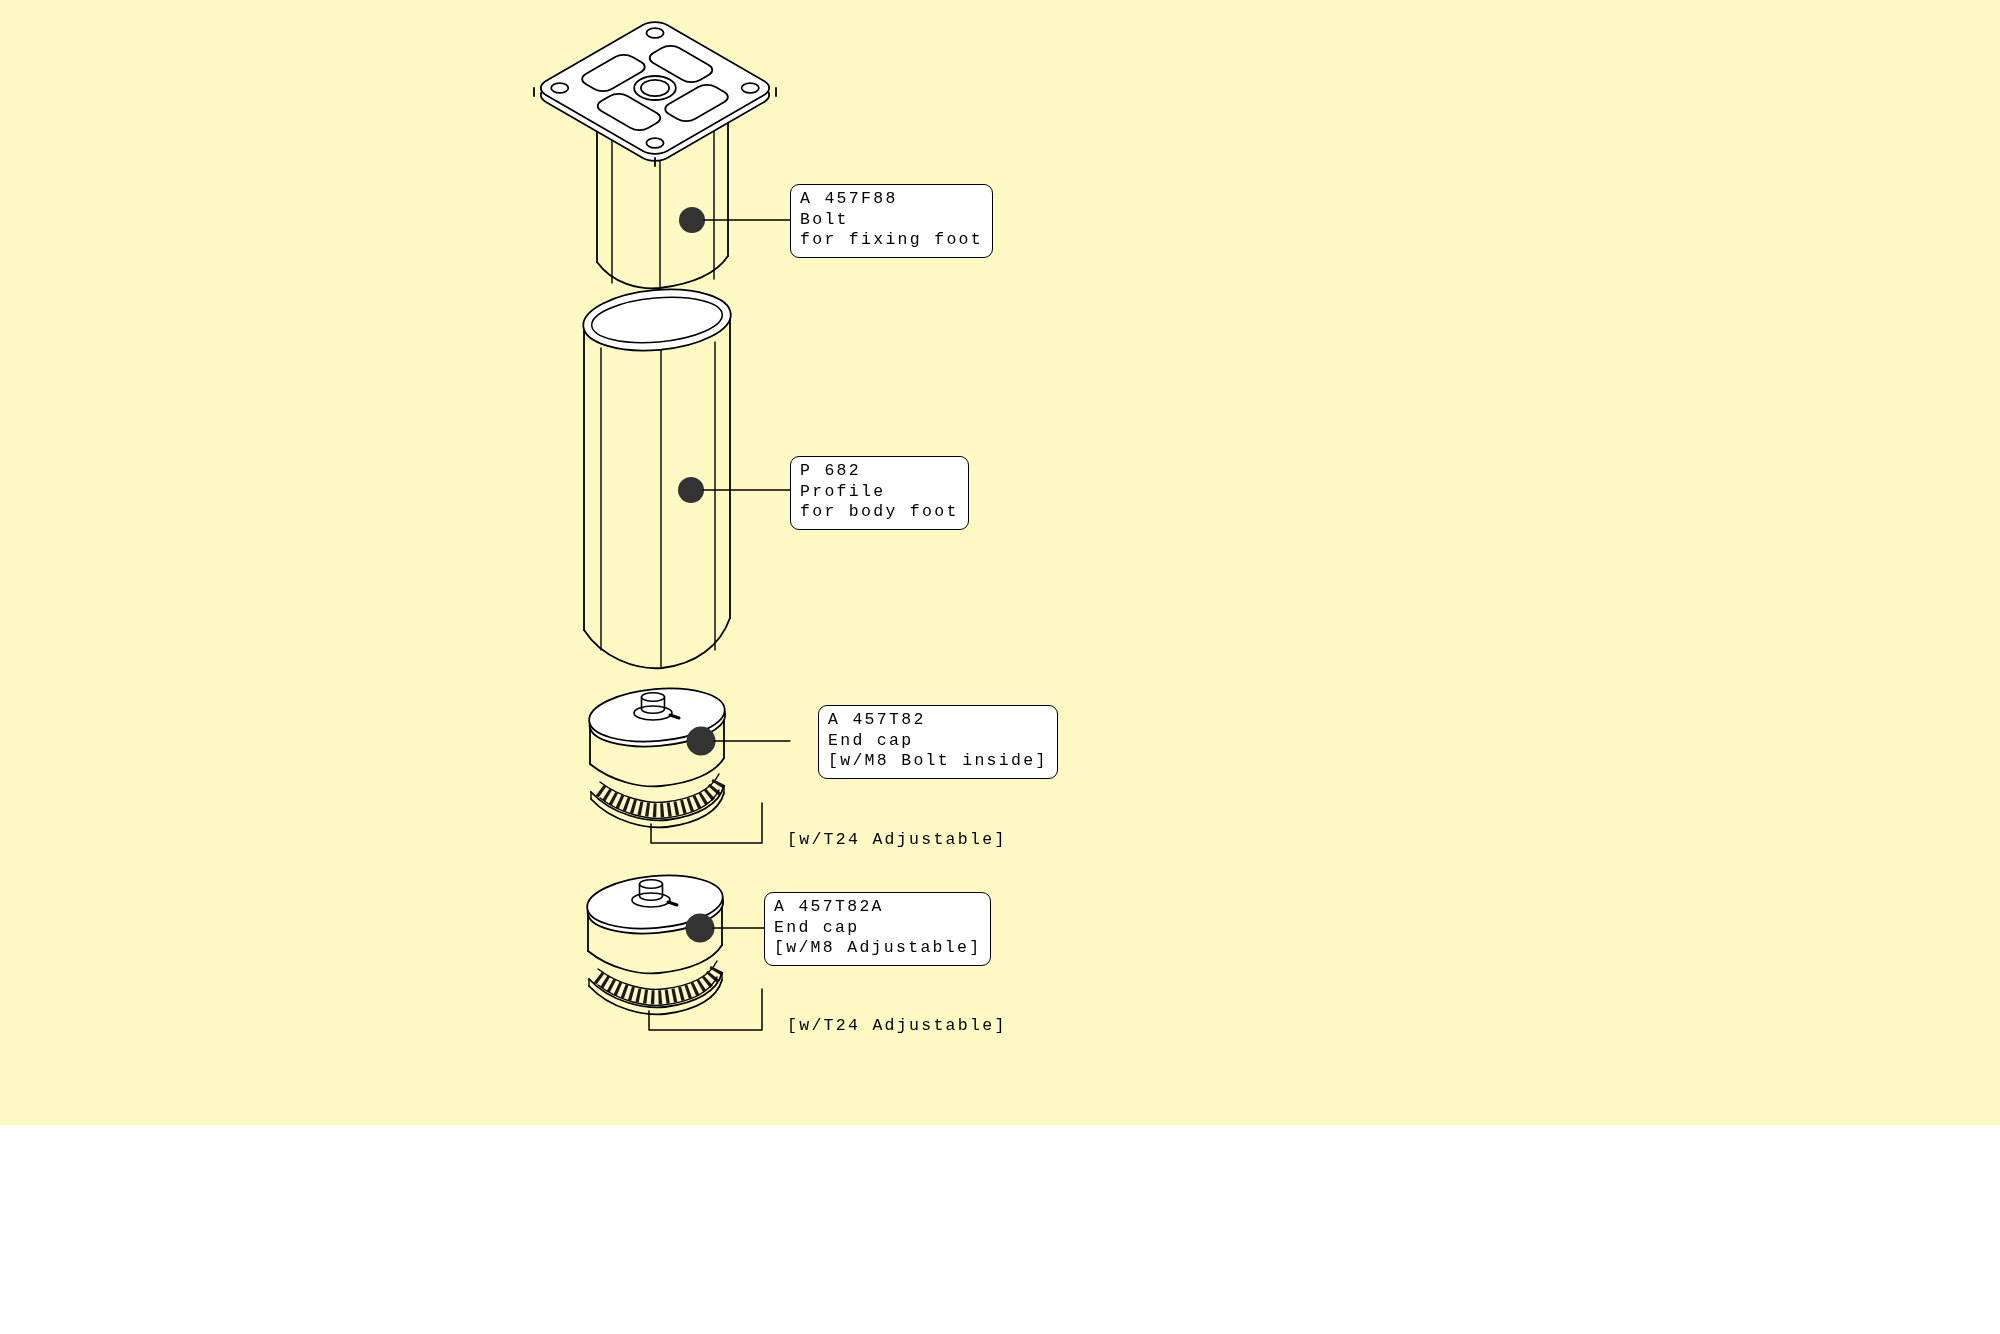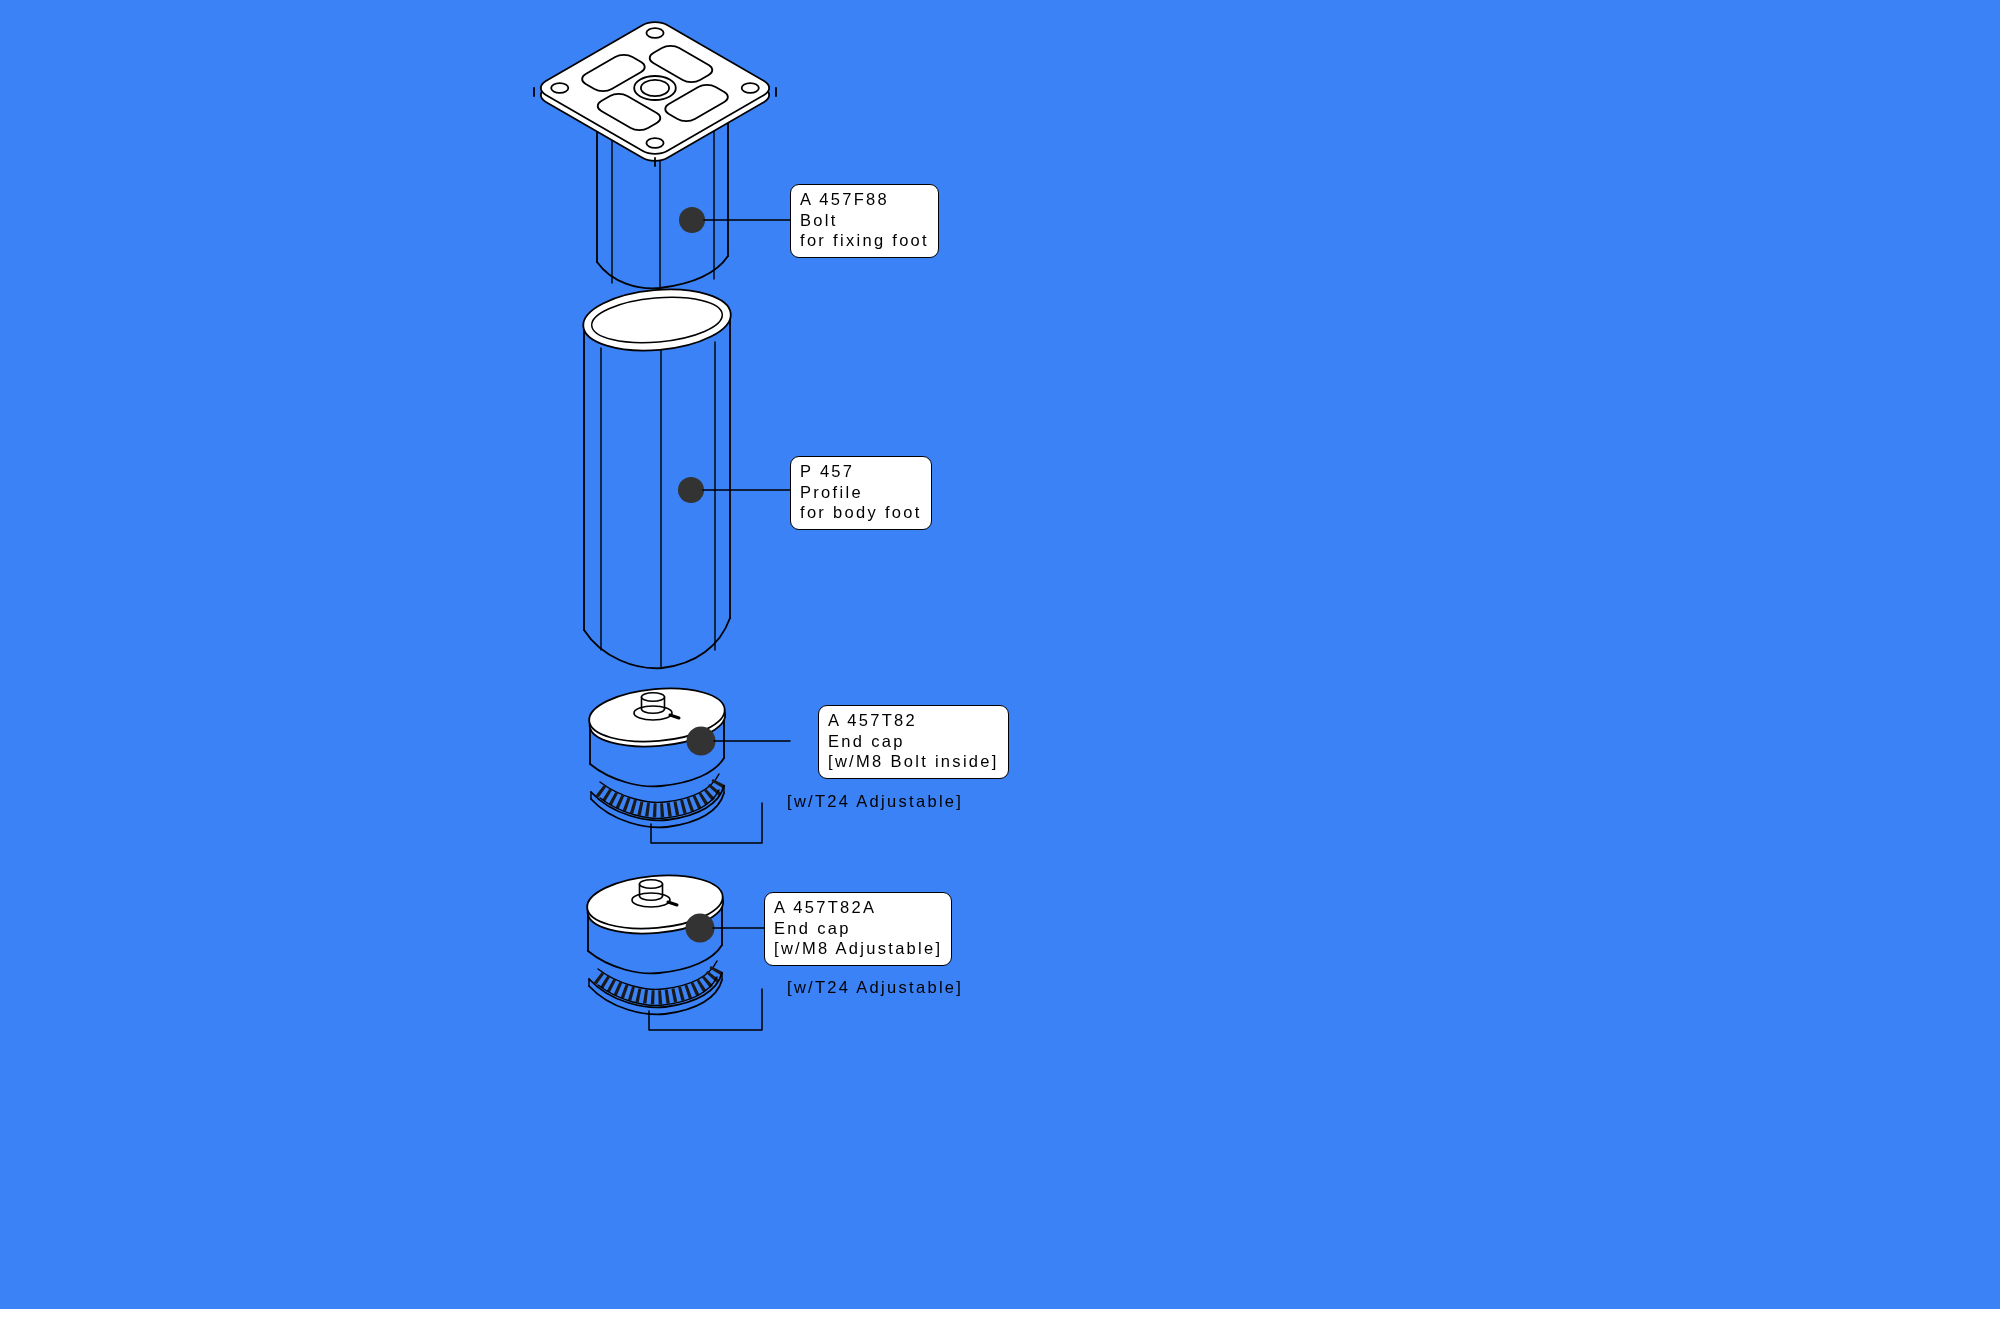--- a/index.html
+++ b/index.html
@@ -1,21 +1,21 @@
 <!DOCTYPE html>
 <html><head>
 <meta charset="utf-8">
 <style>
   html,body{margin:0;padding:0;background:#ffffff;}
   .canvas{
     position:relative;
     width:2000px;
-    height:1309px;
-    background:#3b82f6;
-    font-family:Liberation Sans, sans-serif;
+    height:1125px;
+    background:#fef9c3;
+    font-family:Liberation Mono, monospace;
     overflow:hidden;
   }
   .drawing-svg{position:absolute;left:0;top:0;}
   .callout{
     position:absolute;
     border:1.6px solid #000;
     border-radius:9px;
     background:#fff;
     padding:4px 9px 6px 9px;
     font-size:16.5px;
@@ -25,20 +25,21 @@
     white-space:nowrap;
   }
   .callout span{display:block;}
   .note{
     position:absolute;
     font-size:16.5px;
     letter-spacing:2.3px;
     line-height:20px;
     color:#000;
     white-space:nowrap;
+    margin-top:39px;
   }
 </style>
 </head>
 <body>
 
 <div class="canvas">
 
   <svg class="drawing-svg" width="2000" height="1334" viewBox="0 0 2000 1334" fill="none" stroke="#000" stroke-width="1.8" stroke-linecap="round" stroke-linejoin="round">
 
     <defs>
@@ -140,21 +141,21 @@
     </g>
   </svg>
 
   <div class="callout" style="left:790px;top:184px;">
     <span>A 457F88</span>
     <span>Bolt</span>
     <span>for fixing foot</span>
   </div>
 
   <div class="callout" style="left:790px;top:456px;">
-    <span>P 457</span>
+    <span>P 682</span>
     <span>Profile</span>
     <span>for body foot</span>
   </div>
 
   <div class="callout" style="left:790px;top:705px;margin-left:28px;">
     <span>A 457T82</span>
     <span>End cap</span>
     <span>[w/M8 Bolt inside]</span>
   </div>
 

